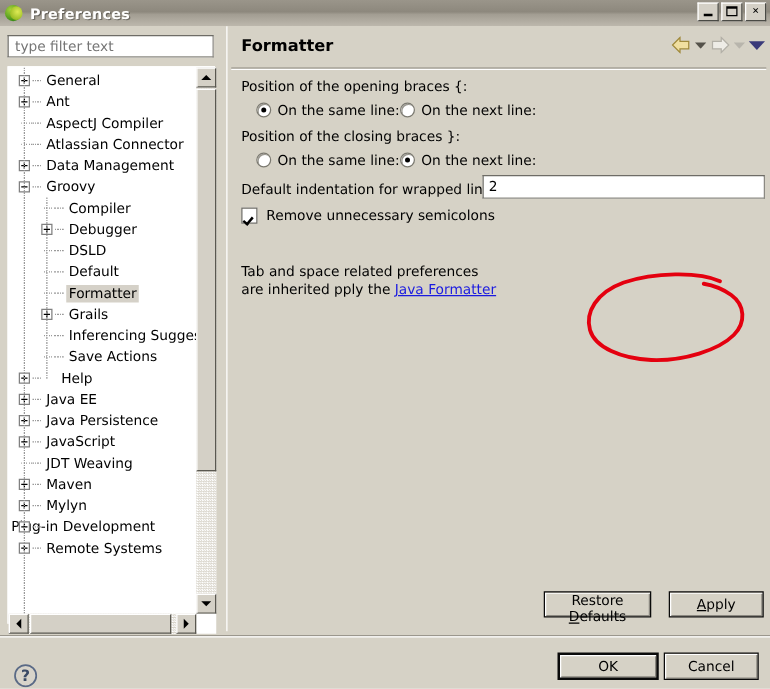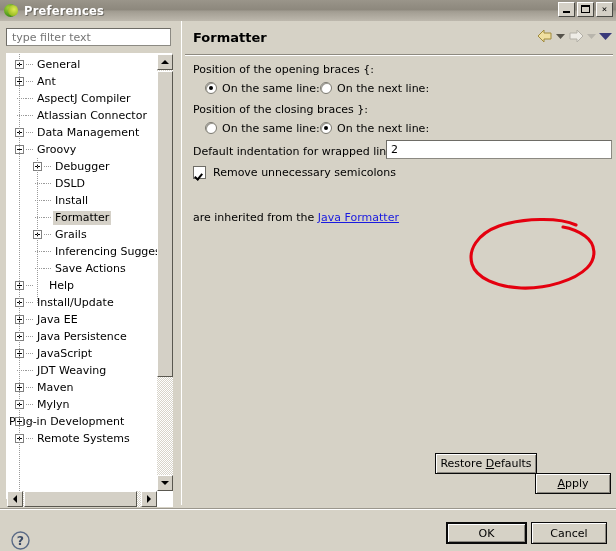--- a/index.html
+++ b/index.html
@@ -480,32 +480,37 @@
                 <div class="expander plus" style="left: 8px; top: 4px;"></div>
                 <span class="tree-label" style="margin-left: 28px;">Data Management</span>
               </div>
               <div class="tree-row">
                 <div class="dotline-h" style="left: 19px; top: 8px; width: 7px;"></div>
                 <div class="expander" style="left: 8px; top: 4px;"></div>
                 <span class="tree-label" style="margin-left: 28px;">Groovy</span>
               </div>
               <div class="tree-row">
                 <div class="dotline-h" style="left: 37px; top: 8px; width: 7px;"></div>
+                <div class="dotline-h" style="left: 28px; top: 8px; width: 9px;"></div>
+                <span class="tree-label" style="margin-left: 46px;">Compiler</span>
+              </div>
+              <div class="tree-row">
+                <div class="dotline-h" style="left: 37px; top: 8px; width: 7px;"></div>
                 <div class="expander plus" style="left: 26px; top: 4px;"></div>
                 <span class="tree-label" style="margin-left: 46px;">Debugger</span>
               </div>
               <div class="tree-row">
                 <div class="dotline-h" style="left: 37px; top: 8px; width: 7px;"></div>
                 <div class="dotline-h" style="left: 28px; top: 8px; width: 9px;"></div>
                 <span class="tree-label" style="margin-left: 46px;">DSLD</span>
               </div>
               <div class="tree-row">
                 <div class="dotline-h" style="left: 37px; top: 8px; width: 7px;"></div>
                 <div class="dotline-h" style="left: 28px; top: 8px; width: 9px;"></div>
-                <span class="tree-label" style="margin-left: 46px;">Install</span>
+                <span class="tree-label" style="margin-left: 46px;">Default</span>
               </div>
               <div class="tree-row selected">
                 <div class="dotline-h" style="left: 37px; top: 8px; width: 7px;"></div>
                 <div class="dotline-h" style="left: 28px; top: 8px; width: 9px;"></div>
                 <span class="tree-label" style="margin-left: 46px;">Formatter</span>
               </div>
               <div class="tree-row">
                 <div class="dotline-h" style="left: 37px; top: 8px; width: 7px;"></div>
                 <div class="expander plus" style="left: 26px; top: 4px;"></div>
                 <span class="tree-label" style="margin-left: 46px;">Grails</span>
@@ -517,25 +522,20 @@
               </div>
               <div class="tree-row">
                 <div class="dotline-h" style="left: 37px; top: 8px; width: 7px;"></div>
                 <div class="dotline-h" style="left: 28px; top: 8px; width: 9px;"></div>
                 <span class="tree-label" style="margin-left: 46px;">Save Actions</span>
               </div>
               <div class="tree-row">
                 <div class="dotline-h" style="left: 19px; top: 8px; width: 7px;"></div>
                 <div class="expander plus" style="left: 8px; top: 4px;"></div>
                 <span class="tree-label" style="margin-left: 40px;">Help</span>
-              </div>
-              <div class="tree-row">
-                <div class="dotline-h" style="left: 19px; top: 8px; width: 7px;"></div>
-                <div class="expander plus" style="left: 8px; top: 4px;"></div>
-                <span class="tree-label" style="margin-left: 28px;">Install/Update</span>
               </div>
               <div class="tree-row">
                 <div class="dotline-h" style="left: 19px; top: 8px; width: 7px;"></div>
                 <div class="expander plus" style="left: 8px; top: 4px;"></div>
                 <span class="tree-label" style="margin-left: 28px;">Java EE</span>
               </div>
               <div class="tree-row">
                 <div class="dotline-h" style="left: 19px; top: 8px; width: 7px;"></div>
                 <div class="expander plus" style="left: 8px; top: 4px;"></div>
                 <span class="tree-label" style="margin-left: 28px;">Java Persistence</span>
@@ -651,34 +651,35 @@
       <div class="radio checked" style="left:139px; top:101px;"></div>
       <div class="field-label" style="left:156px; top:101px;">On the next line:</div>
 
       <div class="field-label" style="left:12px; top:124px;">Default indentation for wrapped lines:</div>
       <input class="text-input" type="text" style="left: 205px; top: 119px; width: 226px; height: 19px;" value="2">
 
       <div class="checkbox checked" style="left:12px; top:145px;"></div>
       <div class="field-label" style="left:32px; top:145px;">Remove unnecessary semicolons</div>
 
       <div class="info-text" style="left:12px; top:190px;">
+        <div>Tab and space related preferences</div>
         <div>
-          <span>are inherited from the </span><a class="link">Java Formatter</a>
+          <span>are inherited pply the </span><a class="link">Java Formatter</a>
         </div>
       </div>
 
       <div class="annotation">
         <svg width="148" height="82" viewBox="0 0 148 82">
           <path d="M113 11 C96 3, 60 4, 36 12 C14 20, 5 36, 9 50
                    C13 64, 34 73, 58 74 C84 75, 112 66, 124 54
                    C134 44, 133 30, 122 22 C115 17, 106 14, 100 13" fill="none" stroke="#e4000f" stroke-width="3.1" stroke-linecap="round" stroke-linejoin="round"></path>
         </svg>
       </div>
 
-      <button class="btn" style="left:254px; top:432px; width:102px; height:21px;">
+      <button class="btn" style="left:254px; top:452px; width:86px; height:21px;">
         <span>Restore <u>D</u>efaults</span>
       </button>
       <button class="btn" style="left:354px; top:452px; width:76px; height:21px;">
         <span><u>A</u>pply</span>
       </button>
     </div>
 
     <div class="footer-sep"></div>
     <div class="footer-sep2"></div>
 

